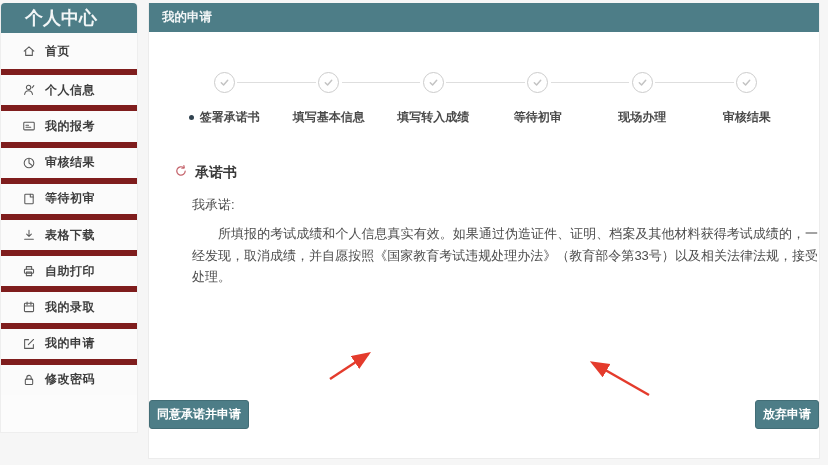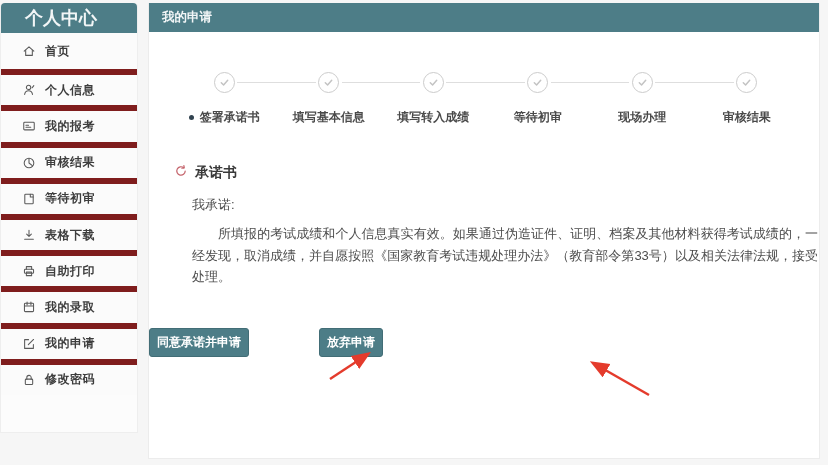--- a/index.html
+++ b/index.html
@@ -71,21 +71,21 @@
   .promise-title .p-icn { width:14px; height:14px; margin-right:7px; display:inline-flex; }
   .promise-title .p-icn svg { width:14px; height:14px; }
   .promise-lead { margin:14px 0 0 18px; font-size:13px; color:#4d4d4d; }
   .promise-body {
     margin:9px 0 0 18px; width:626px;
     font-size:13px; line-height:21.5px; color:#4d4d4d;
     text-indent:2em; text-align:justify;
   }
 
   
-  .actions { margin-top:40px; display:flex; justify-content:flex-start; gap:70px; }
+  .actions { margin-top:112px; display:flex; justify-content:space-between; gap:70px; }
   .btn {
     background:#4d7d87; color:#ffffff; border:1px solid #426d76;
     border-radius:3px; font-size:12px; font-weight:600;
     padding:5px 7px; cursor:pointer;
     font-family:"Liberation Sans","DejaVu Sans",sans-serif;
   }
 
   .arrow-overlay { position:absolute; left:0; top:0; width:672px; height:456px; pointer-events:none; }
   .arrow-overlay line { stroke:#e43b2c; stroke-width:2.4; }
 </style>

